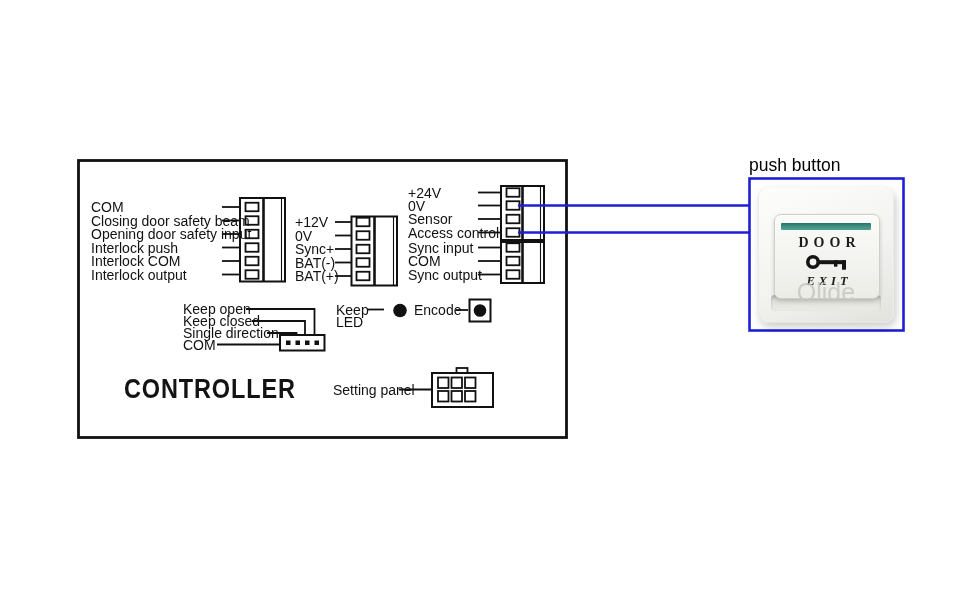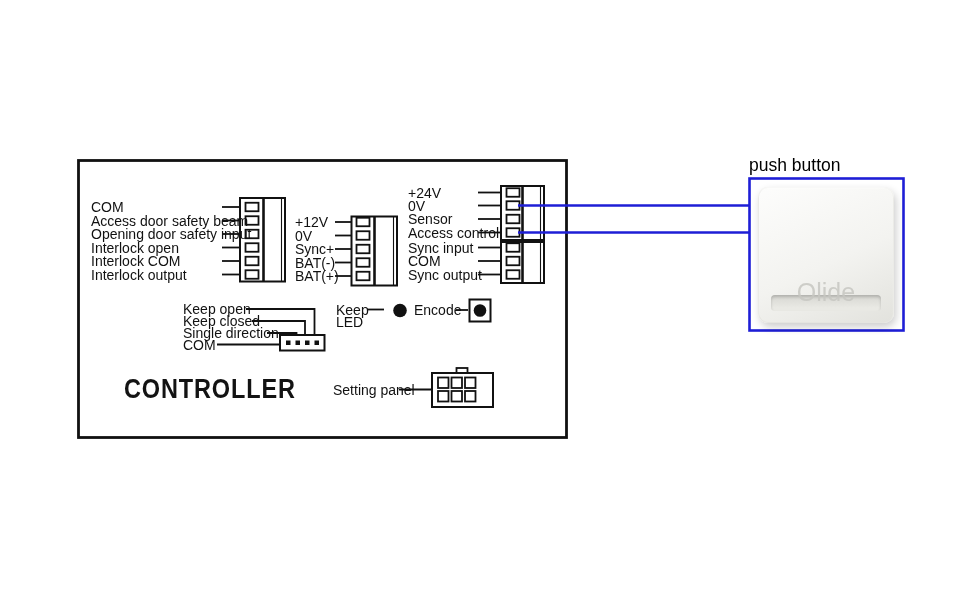--- a/index.html
+++ b/index.html
@@ -174,23 +174,23 @@
 
     <g>
       <line class="wire" x1="518" y1="205.5" x2="750" y2="205.5"></line>
       <line class="wire" x1="518" y1="232.5" x2="750" y2="232.5"></line>
     </g>
 
     <rect class="bluebox" x="749.5" y="178.5" width="154" height="152"></rect>
   </svg>
 
   <div class="lbl" style="left:91px;top:201px">COM</div>
-  <div class="lbl" style="left:91px;top:214.5px">Access door safety beam</div>
+  <div class="lbl" style="left:91px;top:214.5px">Closing door safety beam</div>
   <div class="lbl" style="left:91px;top:228px">Opening door safety input</div>
-  <div class="lbl" style="left:91px;top:241.5px">Interlock open</div>
+  <div class="lbl" style="left:91px;top:241.5px">Interlock push</div>
   <div class="lbl" style="left:91px;top:255px">Interlock COM</div>
   <div class="lbl" style="left:91px;top:268.5px">Interlock output</div>
 
   <div class="lbl" style="left:295px;top:216px">+12V</div>
   <div class="lbl" style="left:295px;top:229.5px">0V</div>
   <div class="lbl" style="left:295px;top:243px">Sync+</div>
   <div class="lbl" style="left:295px;top:256.5px">BAT(-)</div>
   <div class="lbl" style="left:295px;top:270px">BAT(+)</div>
 
   <div class="lbl" style="left:408px;top:186.5px">+24V</div>
@@ -211,16 +211,27 @@
   <div class="lbl" style="left:414px;top:304px">Encode</div>
 
   <div class="lbl" style="left:333px;top:383.5px">Setting panel</div>
 
   <div class="ctl-title">CONTROLLER</div>
 
   <div class="pb-caption">push button</div>
 
   <div class="pb-plate">
     <div class="pb-lip"></div>
+    <div class="pb-key-btn">
+      <div class="pb-bar"></div>
+      <div class="pb-door">DOOR</div>
+      <svg class="pb-keyicon" width="46" height="22" viewBox="0 0 46 22">
+        <circle cx="8" cy="10" r="5.2" fill="none" stroke="#151515" stroke-width="3.6"></circle>
+        <rect x="13" y="8.2" width="28" height="4" fill="#151515"></rect>
+        <rect x="37" y="8.2" width="4" height="9.5" fill="#151515"></rect>
+        <rect x="29" y="8.2" width="3.4" height="6.5" fill="#151515"></rect>
+      </svg>
+      <div class="pb-exit">EXIT</div>
+    </div>
     <div class="pb-watermark">Olide</div>
   </div>
 
 </div>
 
 </body></html>

